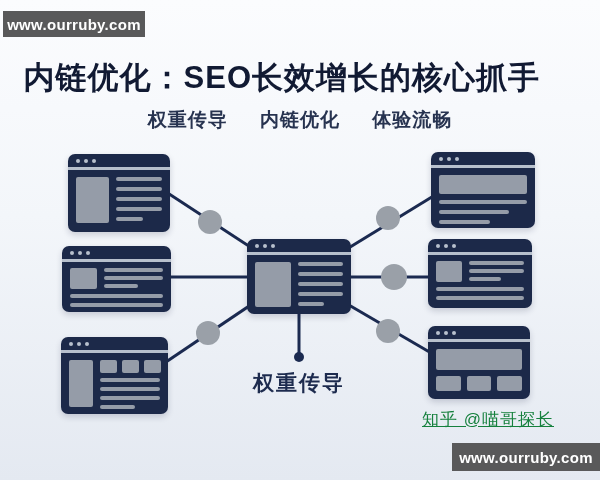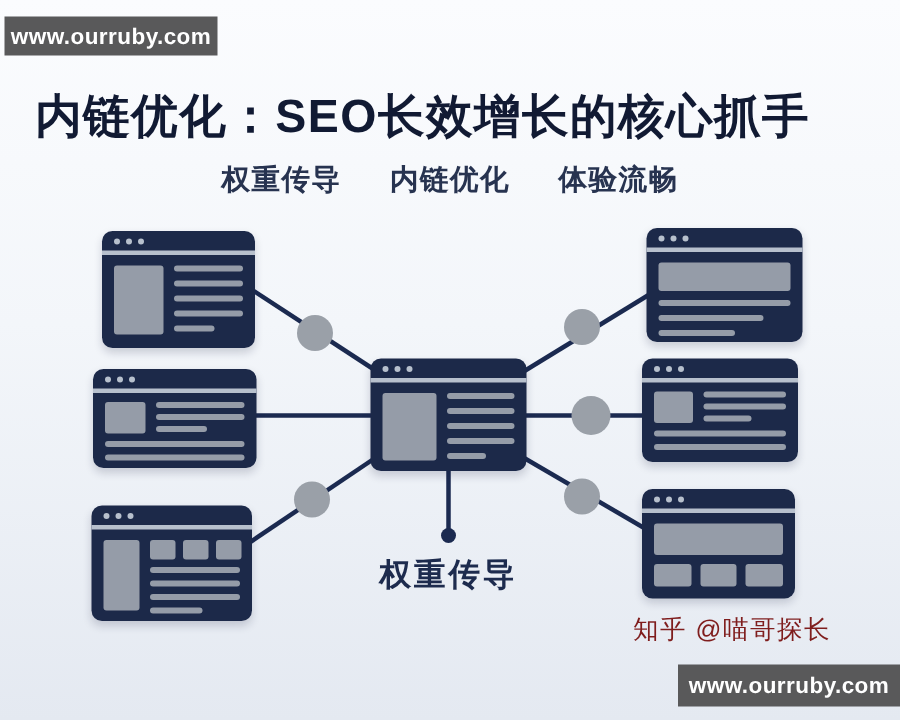--- a/index.html
+++ b/index.html
@@ -45,22 +45,22 @@
   .banner{background:#959ca8;border-radius:2px;width:100%;flex:none;}
   .rowset{display:flex;gap:6px;flex:none;}
   .vstack{display:flex;flex-direction:column;gap:6px;flex:1;min-width:0;}
   
   .center-label{
     position:absolute;top:369px;left:299px;transform:translateX(-50%);
     font-size:21px;font-weight:bold;color:#1d2b4e;letter-spacing:2px;z-index:2;white-space:nowrap;
   }
   
   .watermark{
-    position:absolute;top:408px;right:46px;font-size:17px;color:#7f1d1d;
-    letter-spacing:1px;z-index:2;
+    position:absolute;top:408px;right:46px;font-size:17px;color:#15803d;
+    letter-spacing:1px;z-index:2;text-decoration:underline;
   }
 </style>
 </head>
 <body>
 
 <div class="badge tl">www.ourruby.com</div>
 <div class="badge br">www.ourruby.com</div>
 
 <div class="title">内链优化：SEO长效增长的核心抓手</div>
 <div class="subtitle">

